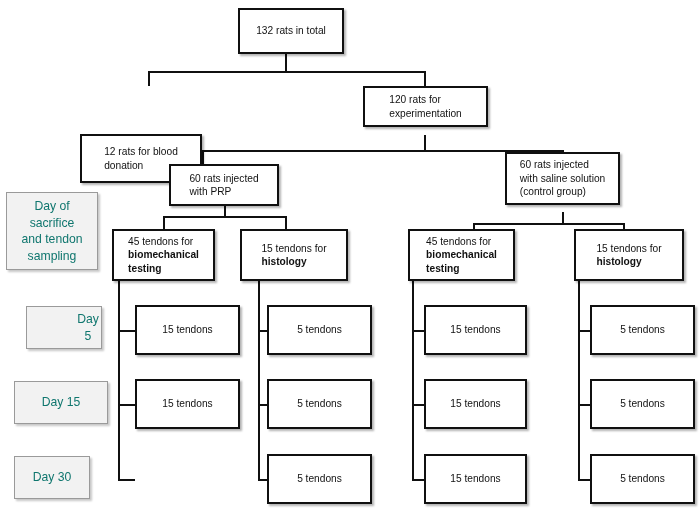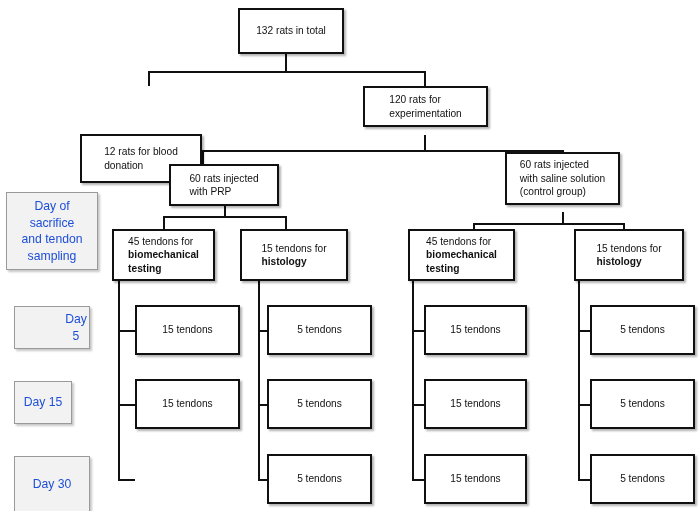--- a/index.html
+++ b/index.html
@@ -51,21 +51,21 @@
     box-shadow: 2px 2px 2px rgba(0,0,0,0.22);
     display: flex;
     align-items: center;
     justify-content: center;
     text-align: center;
     z-index: 5;
   }
   .daybox .txt {
     font-size: 12.2px;
     line-height: 16.5px;
-    color: #1d4ed8;
+    color: #0f766e;
     display: block;
   }
 
   
   .hline {
     position: absolute;
     background: #101010;
     height: 1.6px;
     z-index: 2;
   }
@@ -199,23 +199,23 @@
   <div class="box" style="left:424px; top:454px; width:103px; height:50px;">
     <span class="txt">15 tendons</span>
   </div>
   <div class="box" style="left:590px; top:454px; width:105px; height:50px;">
     <span class="txt">5 tendons</span>
   </div>
 
   <div class="daybox" style="left:6px; top:192px; width:92px; height:78px;">
     <span class="txt">Day of<br>sacrifice<br>and tendon<br>sampling</span>
   </div>
-  <div class="daybox" style="left:14px; top:306px; width:76px; height:43px;padding-left:48px;">
+  <div class="daybox" style="left:26px; top:306px; width:76px; height:43px;padding-left:48px;">
     <span class="txt">Day 5</span>
   </div>
-  <div class="daybox" style="left:14px; top:381px; width:58px; height:43px;justify-content:center;">
+  <div class="daybox" style="left:14px; top:381px; width:94px; height:43px;justify-content:center;">
     <span class="txt">Day 15</span>
   </div>
-  <div class="daybox" style="left:14px; top:456px; width:76px; height:56px;align-items:center;">
+  <div class="daybox" style="left:14px; top:456px; width:76px; height:43px;align-items:center;">
     <span class="txt">Day 30</span>
   </div>
 
 </div>
 
 </body></html>

